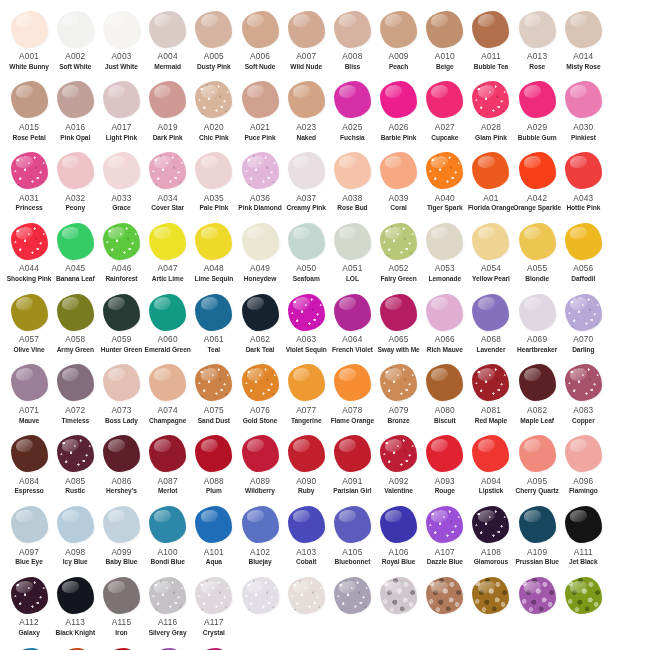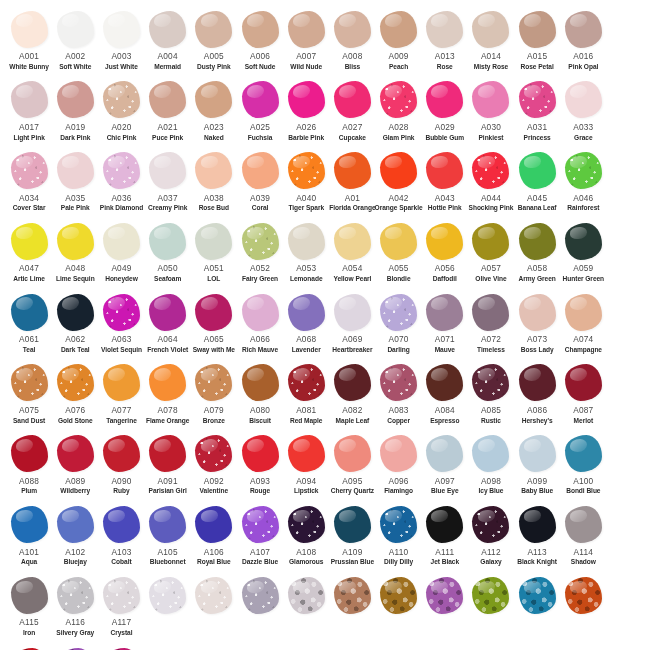--- a/index.html
+++ b/index.html
@@ -186,20 +186,34 @@
     </div>
     <div class="swatch-cell">
       <div class="blob-wrap">
         <div class="blob" style="background: rgb(205, 161, 132);"></div>
       </div>
       <div class="code">A009</div>
       <div class="name">Peach</div>
     </div>
     <div class="swatch-cell">
       <div class="blob-wrap">
+        <div class="blob" style="background: rgb(192, 143, 109);"></div>
+      </div>
+      <div class="code">A010</div>
+      <div class="name">Beige</div>
+    </div>
+    <div class="swatch-cell">
+      <div class="blob-wrap">
+        <div class="blob" style="background: rgb(179, 112, 76);"></div>
+      </div>
+      <div class="code">A011</div>
+      <div class="name">Bubble Tea</div>
+    </div>
+    <div class="swatch-cell">
+      <div class="blob-wrap">
         <div class="blob" style="background: rgb(221, 204, 194);"></div>
       </div>
       <div class="code">A013</div>
       <div class="name">Rose</div>
     </div>
     <div class="swatch-cell">
       <div class="blob-wrap">
         <div class="blob" style="background: rgb(217, 195, 180);"></div>
       </div>
       <div class="code">A014</div>
@@ -298,20 +312,27 @@
     </div>
     <div class="swatch-cell">
       <div class="blob-wrap">
         <div class="blob glitter" style="background: rgb(225, 72, 140);"></div>
       </div>
       <div class="code">A031</div>
       <div class="name">Princess</div>
     </div>
     <div class="swatch-cell">
       <div class="blob-wrap">
+        <div class="blob" style="background: rgb(238, 195, 199);"></div>
+      </div>
+      <div class="code">A032</div>
+      <div class="name">Peony</div>
+    </div>
+    <div class="swatch-cell">
+      <div class="blob-wrap">
         <div class="blob" style="background: rgb(241, 215, 217);"></div>
       </div>
       <div class="code">A033</div>
       <div class="name">Grace</div>
     </div>
     <div class="swatch-cell">
       <div class="blob-wrap">
         <div class="blob glitter" style="background: rgb(229, 166, 189);"></div>
       </div>
       <div class="code">A034</div>
@@ -487,20 +508,27 @@
     </div>
     <div class="swatch-cell">
       <div class="blob-wrap">
         <div class="blob" style="background: rgb(39, 59, 53);"></div>
       </div>
       <div class="code">A059</div>
       <div class="name">Hunter Green</div>
     </div>
     <div class="swatch-cell">
       <div class="blob-wrap">
+        <div class="blob" style="background: rgb(18, 154, 135);"></div>
+      </div>
+      <div class="code">A060</div>
+      <div class="name">Emerald Green</div>
+    </div>
+    <div class="swatch-cell">
+      <div class="blob-wrap">
         <div class="blob" style="background: rgb(27, 106, 150);"></div>
       </div>
       <div class="code">A061</div>
       <div class="name">Teal</div>
     </div>
     <div class="swatch-cell">
       <div class="blob-wrap">
         <div class="blob" style="background: rgb(22, 34, 46);"></div>
       </div>
       <div class="code">A062</div>
@@ -816,52 +844,38 @@
     </div>
     <div class="swatch-cell">
       <div class="blob-wrap">
         <div class="blob" style="background: rgb(22, 71, 94);"></div>
       </div>
       <div class="code">A109</div>
       <div class="name">Prussian Blue</div>
     </div>
     <div class="swatch-cell">
       <div class="blob-wrap">
-        <div class="blob glitter" style="background: rgb(22, 99, 156);"></div>
-      </div>
-      <div class="code">A110</div>
-      <div class="name">Dilly Dilly</div>
-    </div>
-    <div class="swatch-cell">
-      <div class="blob-wrap">
         <div class="blob" style="background: rgb(20, 20, 20);"></div>
       </div>
       <div class="code">A111</div>
       <div class="name">Jet Black</div>
     </div>
     <div class="swatch-cell">
       <div class="blob-wrap">
         <div class="blob glitter" style="background: rgb(54, 22, 42);"></div>
       </div>
       <div class="code">A112</div>
       <div class="name">Galaxy</div>
     </div>
     <div class="swatch-cell">
       <div class="blob-wrap">
         <div class="blob" style="background: rgb(19, 22, 31);"></div>
       </div>
       <div class="code">A113</div>
       <div class="name">Black Knight</div>
-    </div>
-    <div class="swatch-cell">
-      <div class="blob-wrap">
-        <div class="blob" style="background: rgb(155, 145, 147);"></div>
-      </div>
-      <div class="code">A114</div>
-      <div class="name">Shadow</div>
     </div>
     <div class="swatch-cell">
       <div class="blob-wrap">
         <div class="blob" style="background: rgb(125, 114, 116);"></div>
       </div>
       <div class="code">A115</div>
       <div class="name">Iron</div>
     </div>
     <div class="swatch-cell">
       <div class="blob-wrap">

